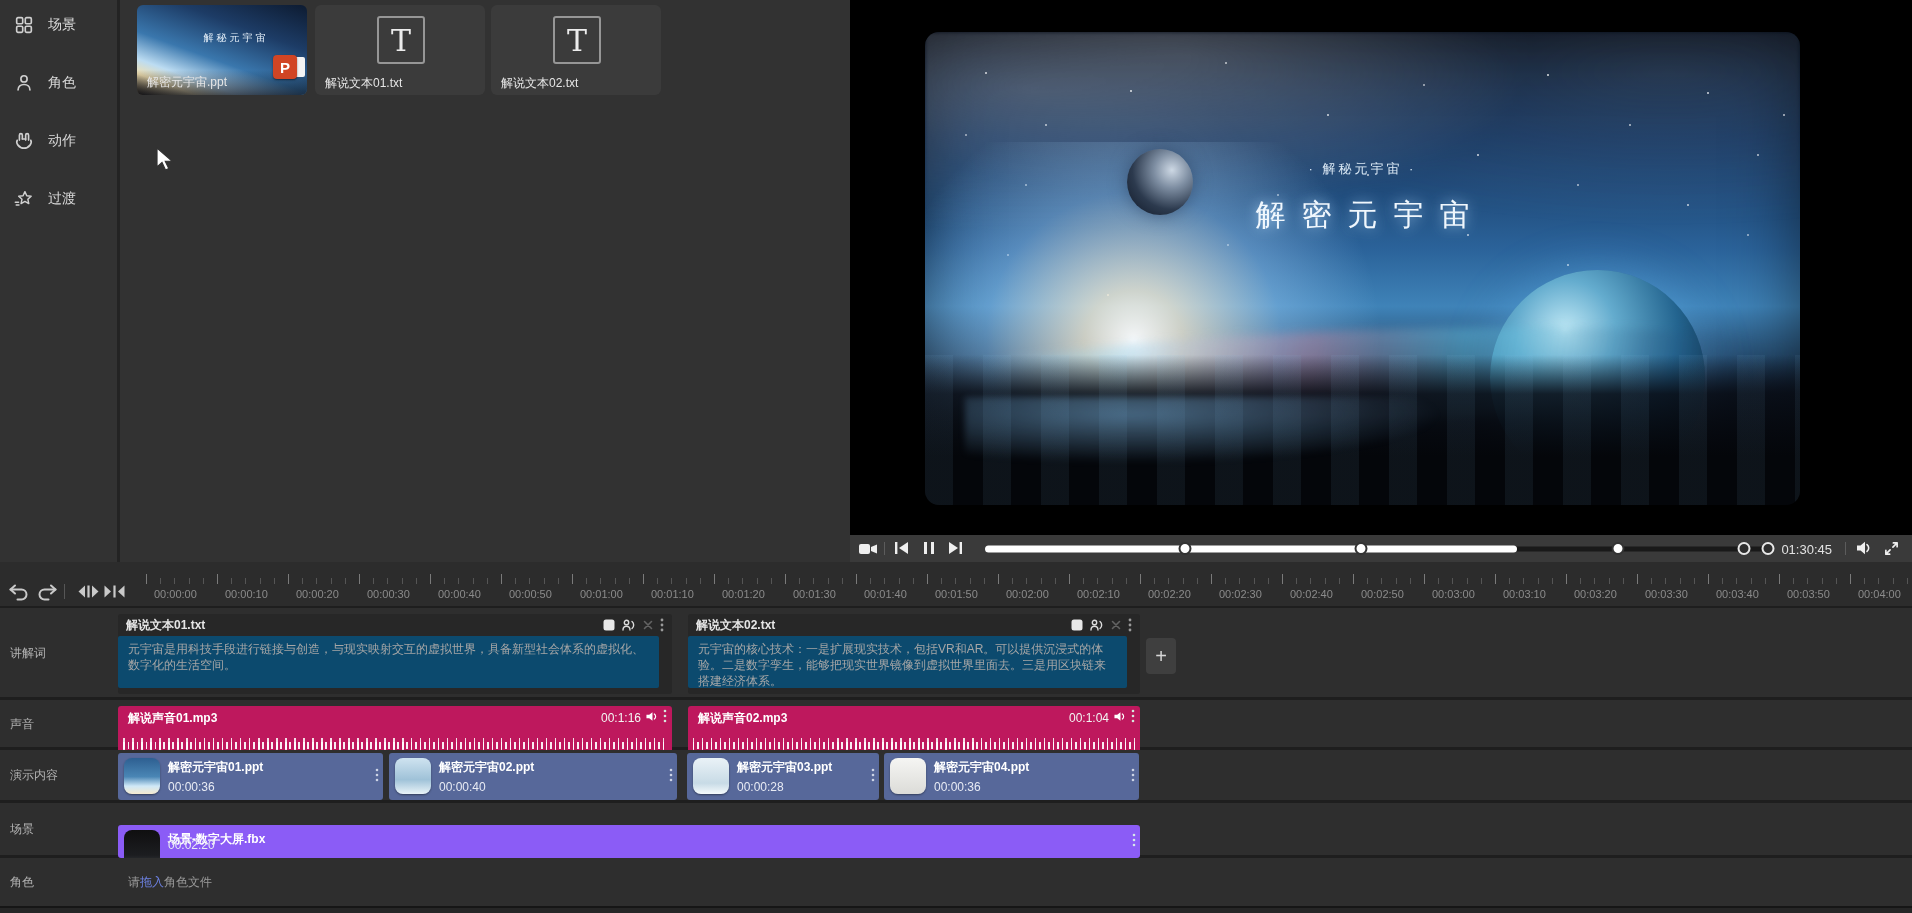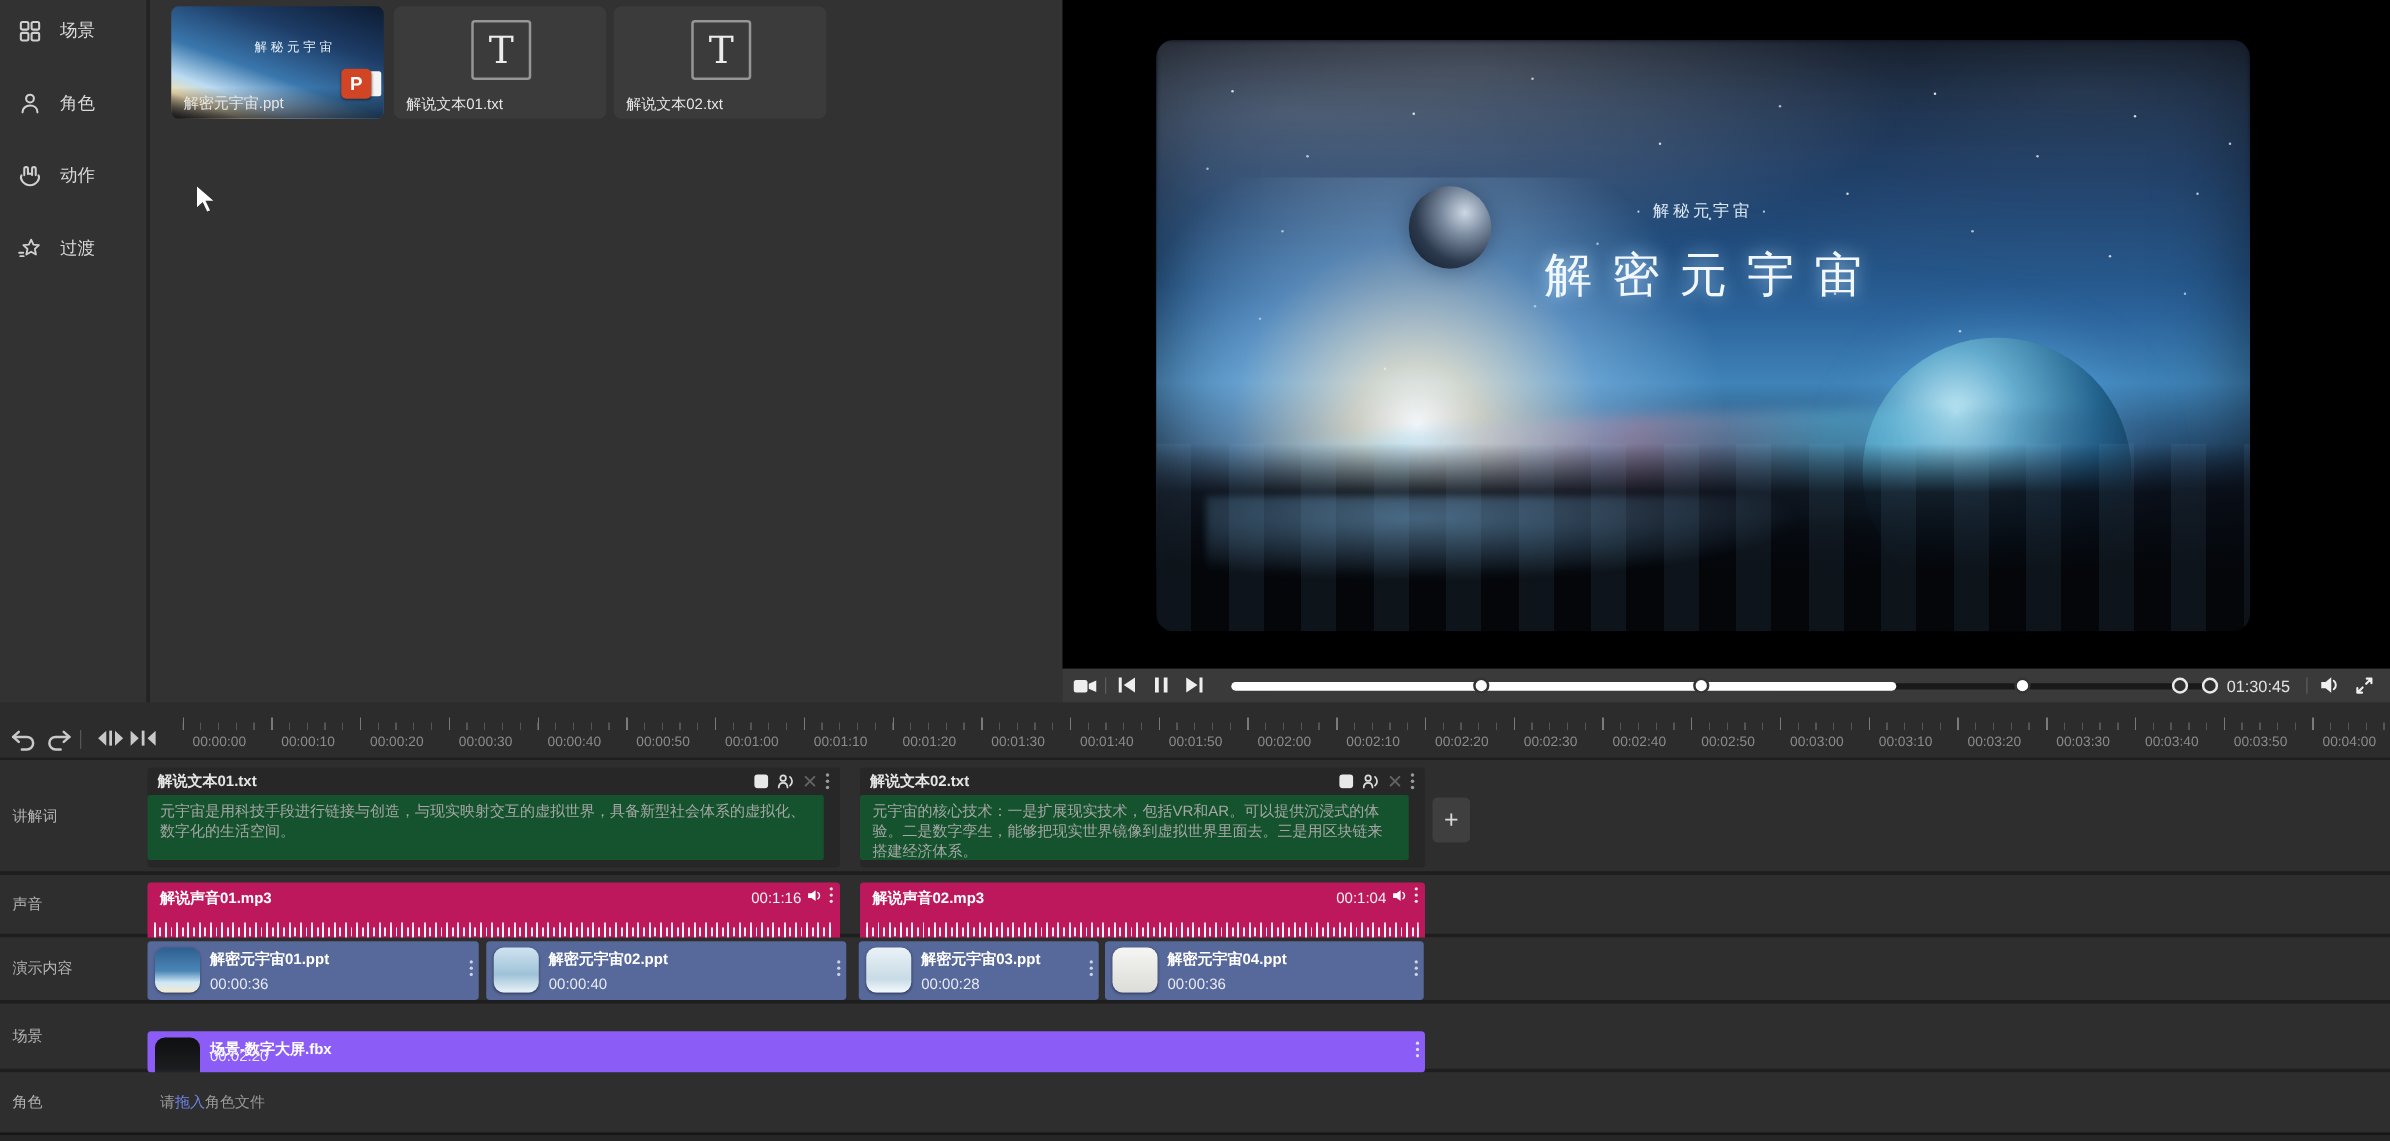--- a/index.html
+++ b/index.html
@@ -54,21 +54,21 @@
      background:radial-gradient(circle at 35% 28%,#bfe8f5 0%,#64acce 24%,#23648f 54%,#0a2a44 80%,#04131f 100%);
      box-shadow:0 0 46px rgba(110,190,250,.35);}
   .swirl{position:absolute;left:-20px;top:298px;width:920px;height:92px;border-radius:50%;transform:rotate(-2deg);filter:blur(5px);
      background:linear-gradient(100deg,transparent 4%,rgba(150,220,255,.34) 24%,rgba(255,135,155,.30) 44%,rgba(120,230,255,.32) 60%,rgba(40,80,120,.22) 80%,transparent 96%);}
   .floor{position:absolute;left:0;bottom:0;width:100%;height:150px;
      background:repeating-linear-gradient(90deg,rgba(140,200,240,.07) 0 28px,rgba(0,0,0,0) 28px 58px),
                 linear-gradient(180deg,rgba(5,8,14,0) 0%,rgba(8,12,20,.88) 26%,#04060a 68%);}
   .reflect{position:absolute;left:40px;bottom:34px;width:520px;height:74px;filter:blur(3px);
      background:radial-gradient(ellipse at 32% 24%,rgba(130,195,245,.45),transparent 62%);}
   .vtag{position:absolute;left:0;right:0;top:128px;text-align:center;color:#dceaf6;font-size:13px;letter-spacing:3px;}
-  .vtitle{position:absolute;left:0;right:-16px;top:163px;text-align:center;color:#f0f7fd;font-size:38px;font-weight:300;
+  .vtitle{position:absolute;left:0;right:-16px;top:163px;text-align:center;color:#f0f7fd;font-size:30px;font-weight:300;
      letter-spacing:16px;text-shadow:0 0 14px rgba(180,220,255,.85);}
   
   .playerbar{position:absolute;left:850px;top:535px;width:1062px;height:27px;background:#3a3a3a;}
   .pbtn{position:absolute;top:50%;transform:translateY(-50%);width:20px;height:16px;cursor:pointer;}
   .psep{position:absolute;top:7px;width:1px;height:13px;background:#5c5c5c;}
   .pbar{position:absolute;left:135px;top:50%;transform:translateY(-50%);width:780px;height:5px;background:#191919;border-radius:3px;cursor:pointer;}
   .pfill{position:absolute;left:0;top:-1px;width:532px;height:7px;background:#fff;border-radius:4px;}
   .mk{position:absolute;top:2px;width:9px;height:9px;border-radius:50%;transform:translate(-50%,-50%);cursor:pointer;}
   .mk-w{background:#fff;border:2px solid #333;}
   .mk-d{background:#2f2f2f;border:2px solid #e9e9e9;}
@@ -82,21 +82,21 @@
   .ticks-major{position:absolute;left:146px;top:12px;width:1762px;height:10px;
       background:repeating-linear-gradient(90deg,#7a7a7a 0 1px,transparent 1px 71px);}
   .rlabel{position:absolute;top:26px;font-size:11px;color:#8b8b8b;white-space:nowrap;}
   .trow{position:absolute;left:0;width:1912px;background:#2e2e2e;border-bottom:3px solid #1e1e1e;box-sizing:border-box;}
   .tlabel{position:absolute;left:10px;top:50%;transform:translateY(-50%);color:#b3b3b3;font-size:12px;white-space:nowrap;}
   .tcontent{position:absolute;left:118px;top:0;right:0;bottom:0;}
   
   .nclip{position:absolute;top:6px;height:80px;background:#272727;border-radius:3px;}
   .nhead{height:22px;display:flex;align-items:center;padding:0 8px;gap:7px;}
   .nname{color:#e5e5e5;font-size:12px;font-weight:bold;flex:1;white-space:nowrap;overflow:hidden;}
-  .nbody{margin-right:13px;height:42px;background:#14532d;border-radius:2px;padding:5px 10px;color:#a6a6a6;
+  .nbody{margin-right:13px;height:42px;background:#0c4a6e;border-radius:2px;padding:5px 10px;color:#a6a6a6;
          font-size:12px;line-height:16px;overflow:hidden;}
   .icon-btn{cursor:pointer;display:inline-flex;}
   .addbtn{position:absolute;left:1028px;top:30px;width:30px;height:36px;background:#3f3f3f;border-radius:4px;color:#d8d8d8;
           font-size:20px;display:flex;align-items:center;justify-content:center;cursor:pointer;}
   
   .aclip{position:absolute;top:6px;height:50px;background:#be185d;border-radius:3px;color:#fff;cursor:pointer;}
   .aname{position:absolute;left:10px;top:4px;font-size:12px;font-weight:bold;}
   .aright{position:absolute;right:5px;top:3px;display:flex;align-items:center;gap:5px;font-size:12px;color:#f2f6f3;justify-content:flex-end;}
   .wave{position:absolute;left:5px;right:5px;bottom:3px;height:15px;
      background-image:repeating-linear-gradient(90deg,rgba(255,255,255,.92) 0 1.5px,transparent 1.5px 4.5px),

